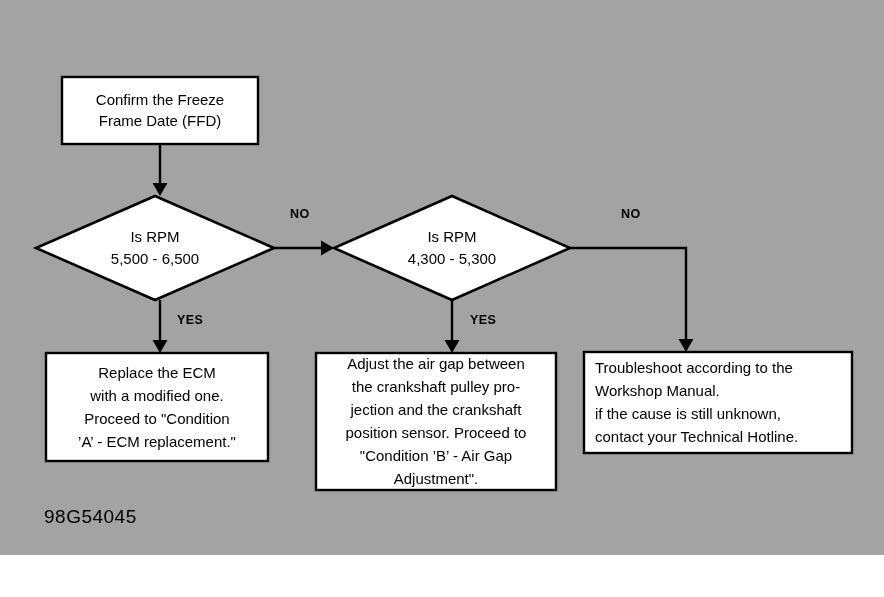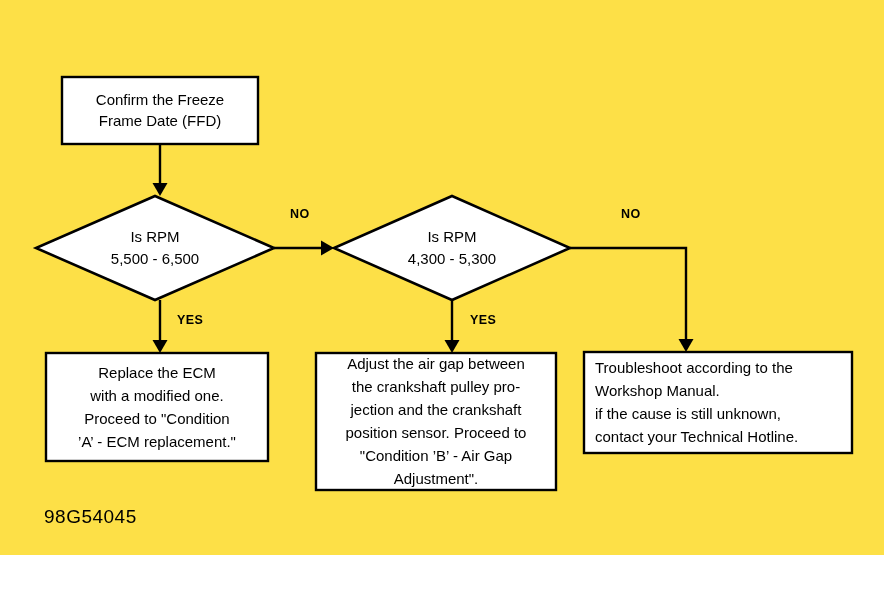--- a/index.html
+++ b/index.html
@@ -10,21 +10,21 @@
   body {
     width: 884px;
     height: 597px;
     font-family: "Liberation Sans", sans-serif;
     overflow: hidden;
   }
   #flowchart-root {
     position: relative;
     width: 884px;
     height: 555px;
-    background: #fde047;
+    background: #a3a3a3;
   }
   svg.chart-canvas {
     position: absolute;
     left: 0;
     top: 0;
     width: 884px;
     height: 597px;
     display: block;
   }
   .node-shape {

